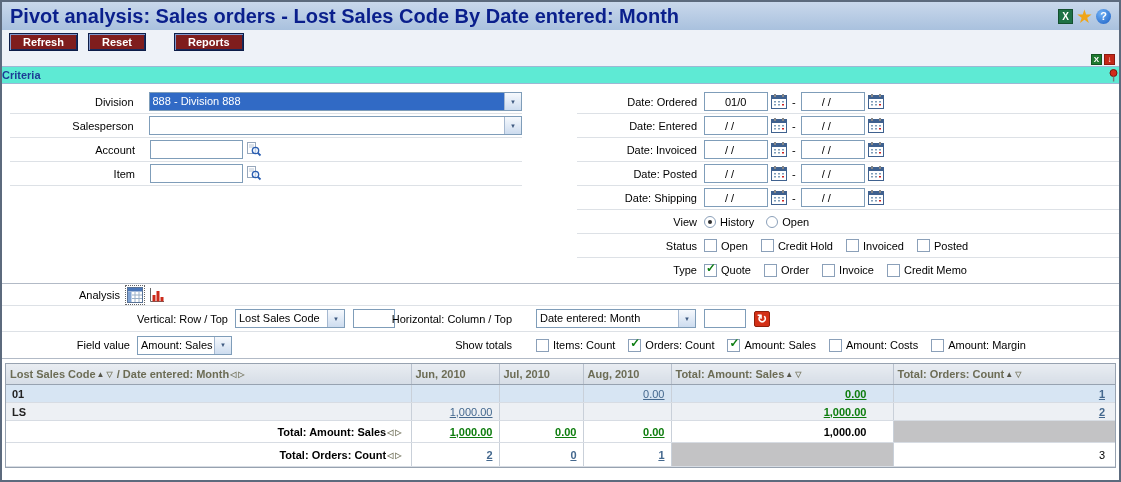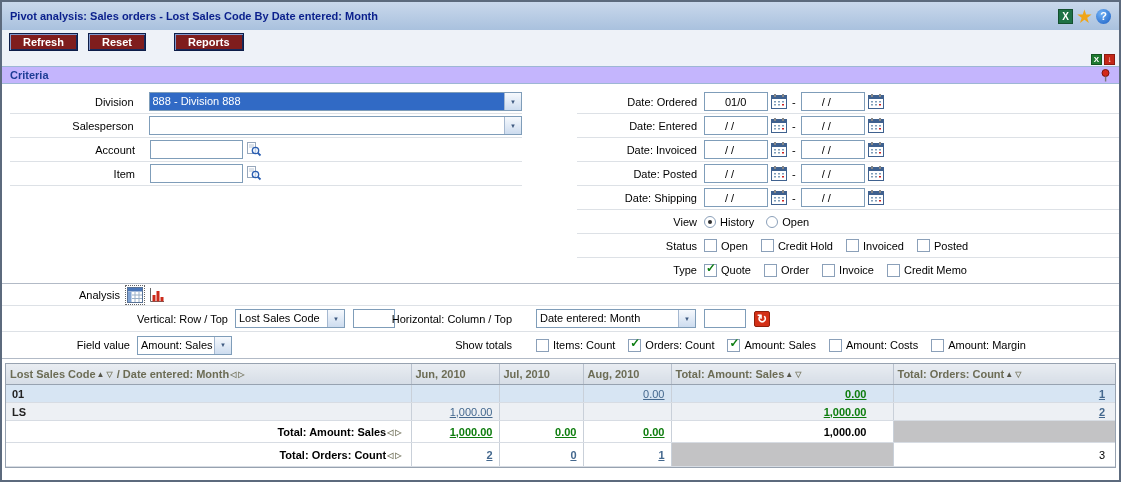--- a/index.html
+++ b/index.html
@@ -3,37 +3,37 @@
 <meta charset="utf-8">
 <style>
   * { box-sizing: border-box; }
   body { margin:0; background:#fff; }
   .window{
     width:1121px;height:482px;border:2px solid #5c6a7d;overflow:hidden;
     font-family:"Liberation Sans",sans-serif;font-size:11px;background:#fff;position:relative;
   }
   
   .titlebar{height:28px;background:linear-gradient(#c9d8ec,#a9c1de);display:flex;align-items:center;padding:0 8px;}
-  .title{font-size:11px;font-weight:bold;color:#0a1f8c;flex:1;white-space:nowrap;}
+  .title{font-size:20px;font-weight:bold;color:#0a1f8c;flex:1;white-space:nowrap;}
   .title-icons{display:flex;gap:4px;align-items:center;}
   .ticon{width:15px;height:15px;display:inline-flex;align-items:center;justify-content:center;font-size:10px;font-weight:bold;cursor:pointer;}
   .ticon.excel{background:#1e7145;color:#fff;border:1px solid #14502f;}
   .ticon.star{color:#f0a518;font-size:16px;line-height:15px;}
   .ticon.help{background:radial-gradient(circle at 35% 30%,#6fb0f5,#1b5fc4);color:#fff;border-radius:50%;font-size:11px;}
   
   .toolbar{height:22px;background:#eef2f8;display:flex;align-items:flex-start;padding:3px 0 0 7px;gap:10px;}
   .btn{height:18px;padding:0 13px;font:bold 11px "Liberation Sans",sans-serif;color:#fff;background:#7f1d1d;
        border:1px solid #0d1d48;box-shadow:inset 1px 1px 0 #8399cc, inset -1px -1px 0 #16295c;cursor:pointer;}
   .btn.reports{margin-left:18px;}
   .minirow{height:14px;background:#eef2f8;display:flex;justify-content:flex-end;align-items:center;gap:2px;padding-right:4px;}
   .micon{width:11px;height:11px;font-size:8px;font-weight:bold;color:#fff;display:inline-flex;align-items:center;justify-content:center;cursor:pointer;}
   .micon.mexcel{background:#1e7a30;border:1px solid #145522;}
   .micon.mpdf{background:#c42718;border:1px solid #8c1a10;}
   
-  .critbar{height:18px;background:#c4b5fd;border-top:1px solid #9db7d4;border-bottom:1px solid #9db7d4;display:flex;align-items:center;padding:0 8px;}
+  .critbar{height:18px;background:#5eead4;border-top:1px solid #9db7d4;border-bottom:1px solid #9db7d4;display:flex;align-items:center;padding:0 0;}
   .crit-title{font-weight:bold;color:#1d3c95;flex:1;}
   .pin{display:inline-flex;cursor:pointer;}
   
   .form{height:199px;position:relative;background:#fff;}
   .col-left{position:absolute;left:8px;top:6px;width:512px;}
   .col-right{position:absolute;left:575px;top:6px;width:557px;}
   .frow{display:flex;align-items:center;height:24px;border-bottom:1px solid #dde1e6;}
   .frow.last{border-bottom:none;}
   .lbl{color:#000;white-space:nowrap;}
   .lbl-l{width:125px;text-align:right;margin-right:15px;}

